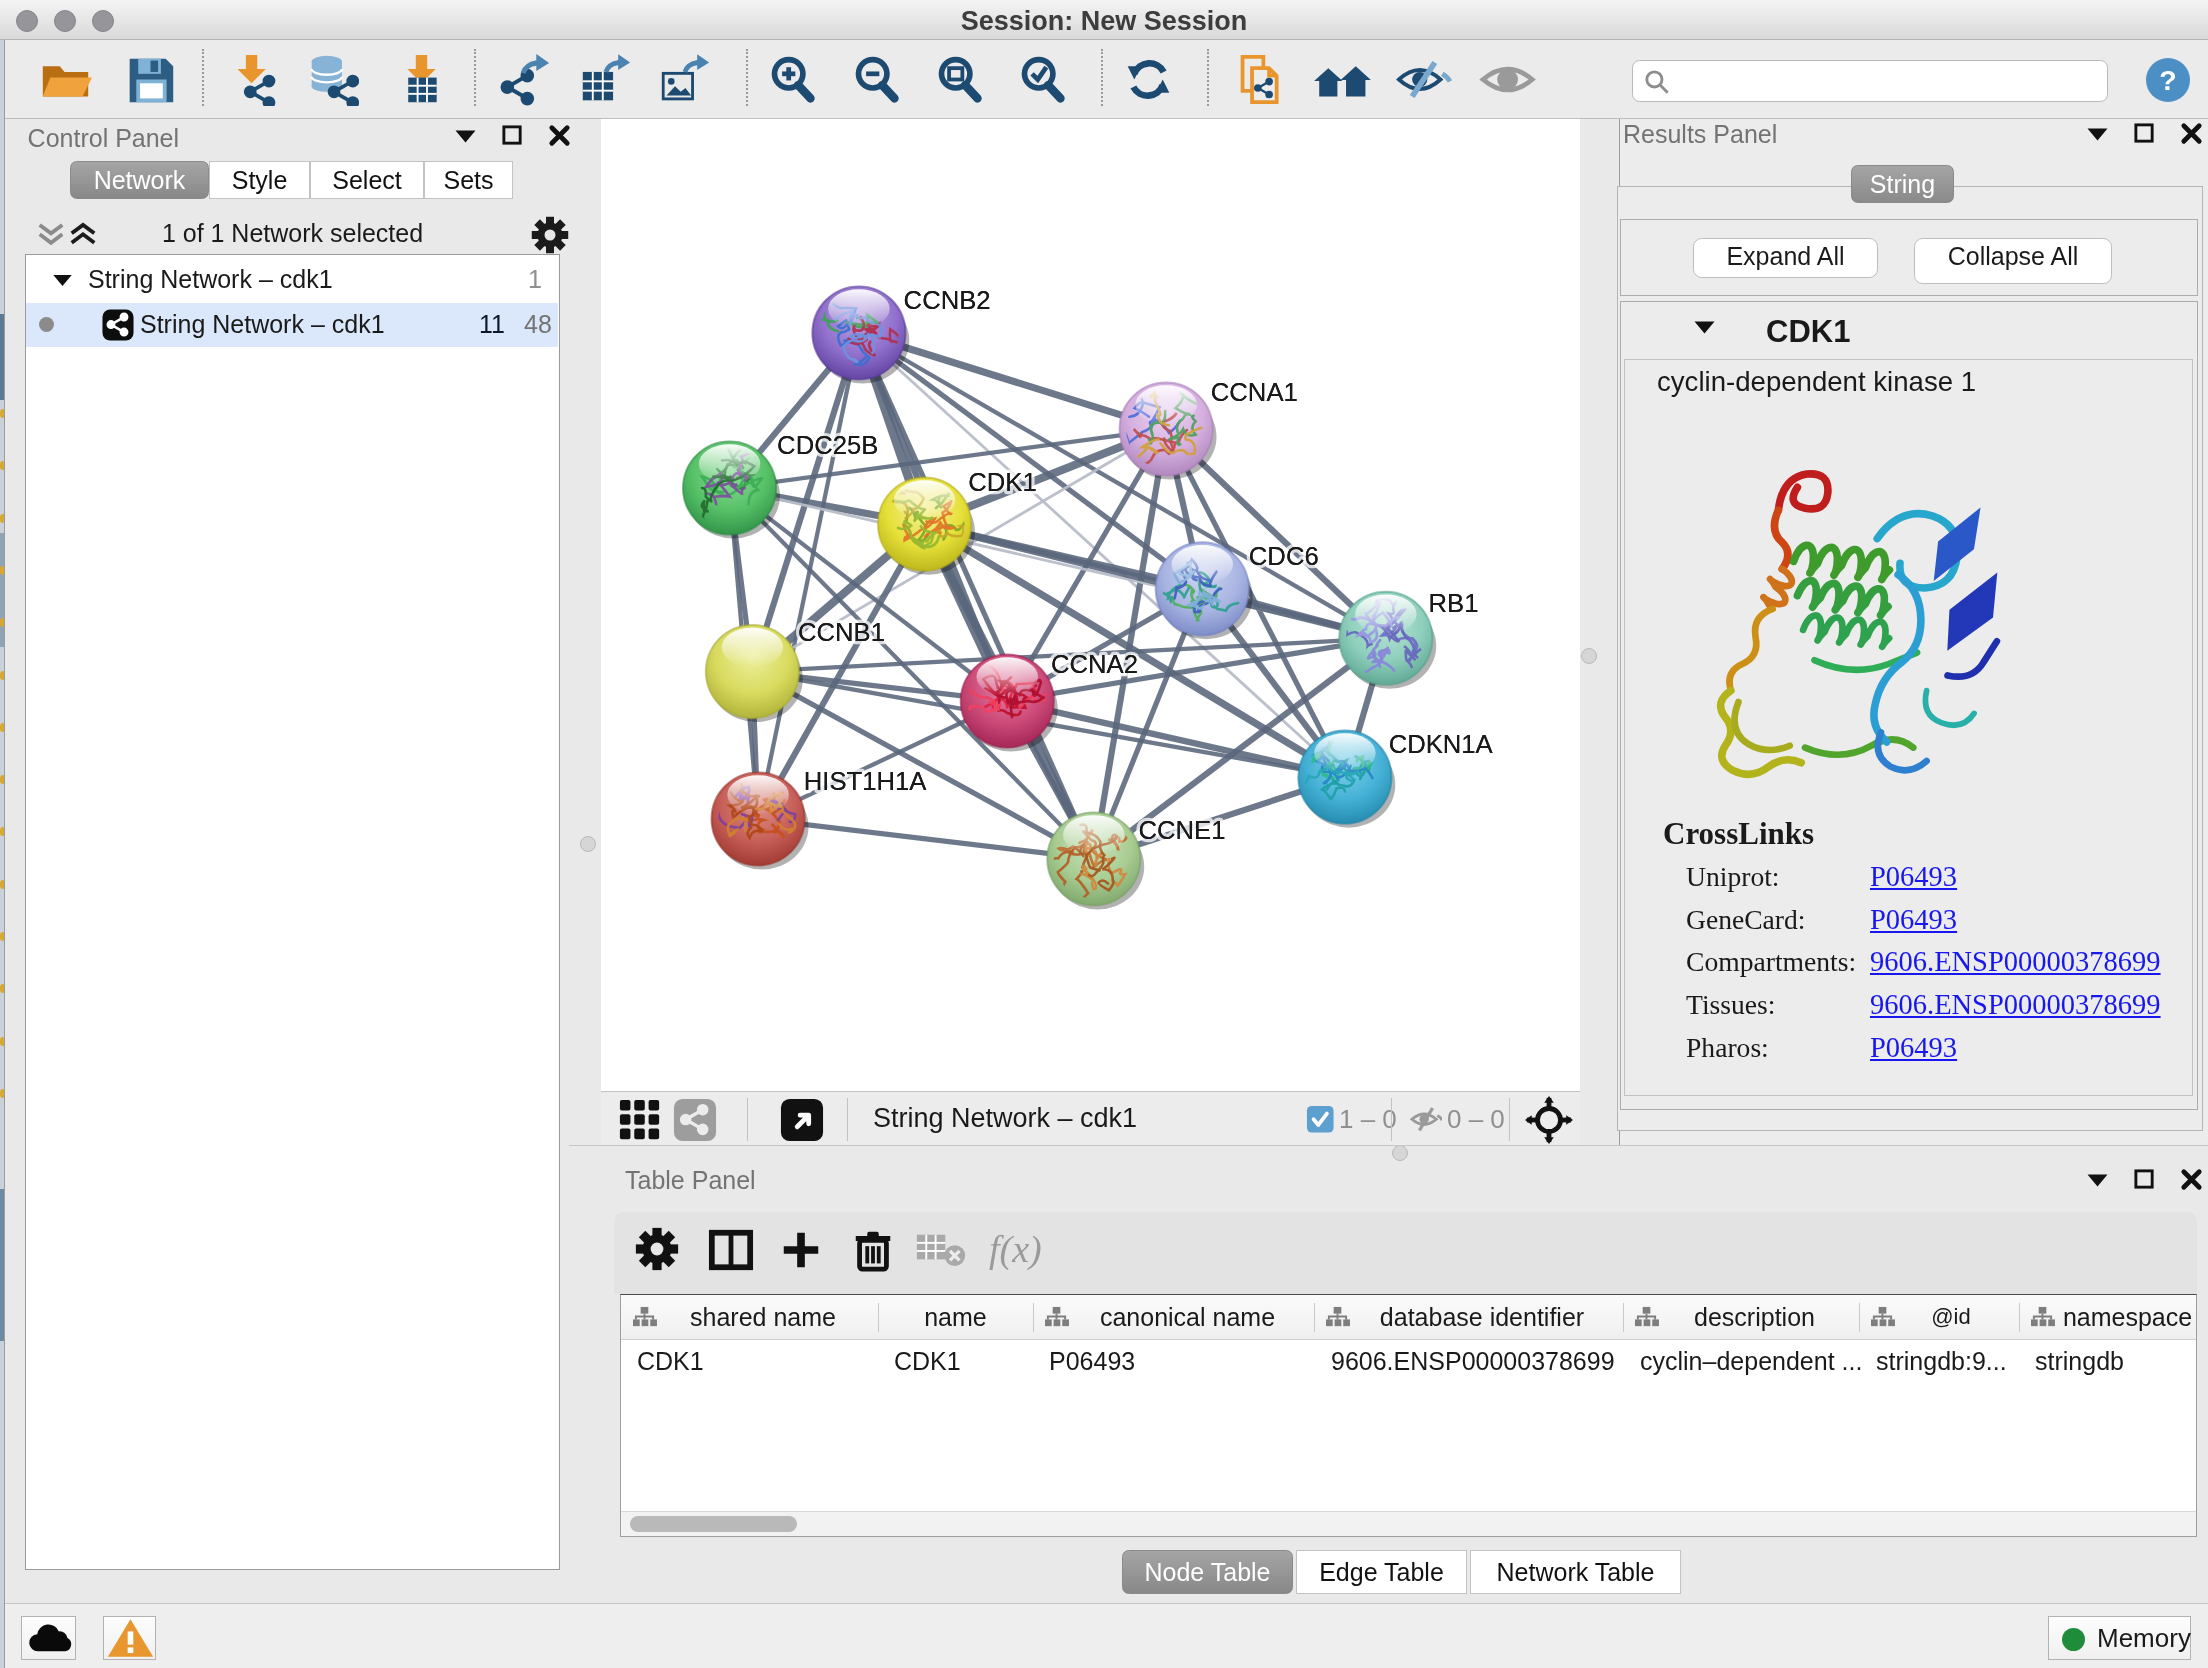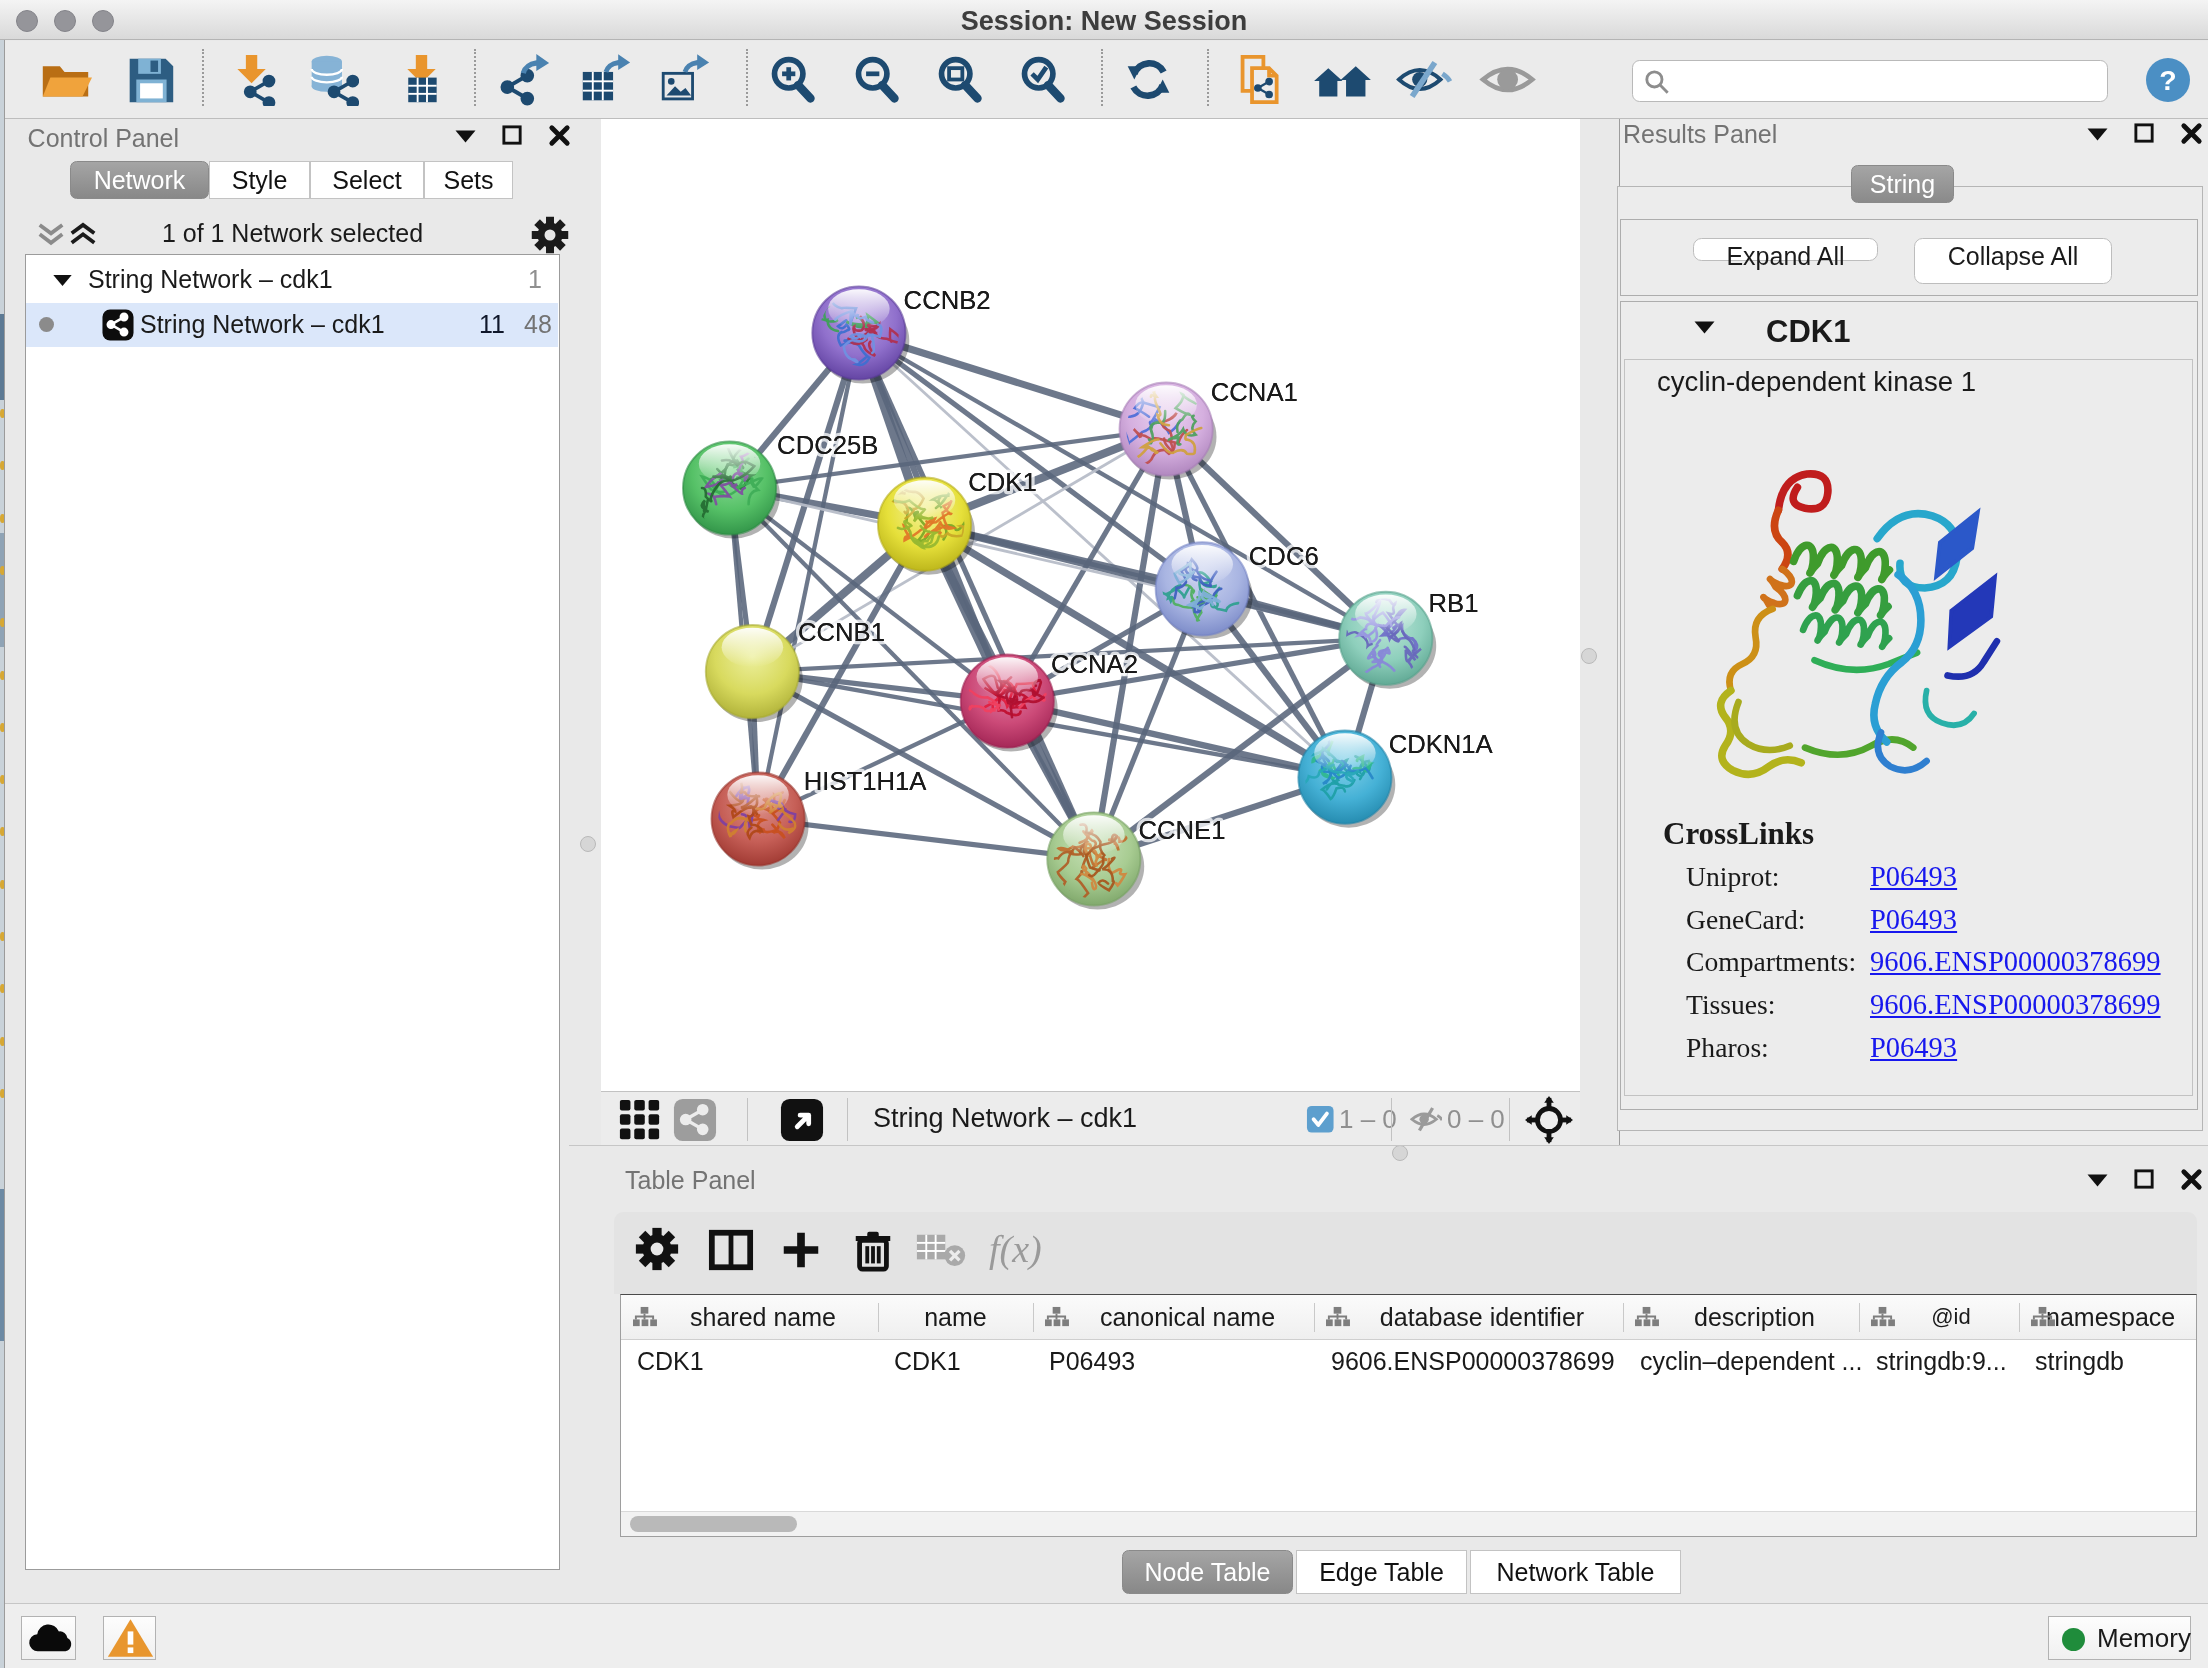--- a/index.html
+++ b/index.html
@@ -745,21 +745,21 @@
 <div class="abs pc" style="left:2062px;top:120px"><span class="pctrl"><svg width="25" height="25" viewBox="0 0 26 26" style="">
         <path d="M2.6 7.8 L23.400000000000002 7.8 L13.0 20.28 Z" fill="#111"></path>
       </svg></span><span class="pctrl"><svg width="23" height="23" viewBox="0 0 24 24">
         <rect x="3" y="3" width="17" height="17" fill="none" stroke="#111" stroke-width="3"></rect>
       </svg></span><span class="pctrl"><svg width="25" height="25" viewBox="0 0 26 26">
         <path d="M5 5 L21 21 M21 5 L5 21" stroke="#111" stroke-width="5" stroke-linecap="round"></path>
       </svg></span></div>
 <div class="abs tab tabsel graybtn" style="left:1851px;top:165px;width:103px">String</div>
 <div class="abs" style="left:1617px;top:186px;width:586px;height:945px;background:#ececec;border:1px solid #b5b5b5"></div>
 <div class="abs" style="left:1620px;top:219px;width:578px;height:77px;border:1.9px solid #adadad"></div>
-<div class="abs wbtn" style="left:1693px;top:238px;width:185px;height:23px;line-height:34px">Expand All</div>
+<div class="abs wbtn" style="left:1693px;top:238px;width:185px;height:40px;line-height:34px">Expand All</div>
 <div class="abs wbtn" style="left:1914px;top:238px;width:198px;height:46px;line-height:34px">Collapse All</div>
 <div class="abs" style="left:1620px;top:301px;width:578px;height:809px;border:1.9px solid #adadad"></div>
 <span class="abs" style="left:1692px;top:314px"><svg width="25" height="25" viewBox="0 0 26 26" style="">
       <path d="M2.6 7.8 L23.400000000000002 7.8 L13.0 20.28 Z" fill="#111"></path>
     </svg></span>
 <div class="abs" style="left:1766px;top:314px;font-weight:700;font-size:31px">CDK1</div>
 <div class="abs" style="left:1624px;top:359px;width:569px;height:737px;border:1px solid #c2c2c2"></div>
 <div class="abs" style="left:1657px;top:366px;font-size:27.6px">cyclin-dependent kinase 1</div>
 <div class="abs" style="left:1672px;top:447px"><svg width="342" height="339" viewBox="0 0 360 356" style="">
       <g fill="none" stroke-linecap="round">
@@ -916,21 +916,21 @@
       </div>
       <div style="position:absolute;left:1398px;top:0;width:190px;height:45px">
         <span style="position:absolute;top:7.6px;bottom:7.6px;left:0;border-left:1px solid #c9c9c9"></span>
         <span style="position:absolute;left:11.4px;top:10.5px"><svg width="25" height="23" viewBox="0 0 26 24" style="">
             <rect x="9" y="1" width="8" height="7" fill="#7e7e7e"></rect>
             <rect x="1" y="14" width="7" height="7" fill="#7e7e7e"></rect>
             <rect x="10" y="14" width="7" height="7" fill="#7e7e7e"></rect>
             <rect x="19" y="14" width="7" height="7" fill="#7e7e7e"></rect>
             <path d="M13 8 v3 M4 14 v-3 h18 v3 M13 11 v3" stroke="#7e7e7e" stroke-width="2" fill="none"></path>
           </svg></span>
-        <div style="line-height:44px;font-size:25px;padding-left:27px">namespace</div>
+        <div style="text-align:center;line-height:44px;font-size:25px;padding-left:27px">namespace</div>
       </div>
     </div>
     <div style="position:absolute;left:0;top:45px;width:1577px;height:42px;font-size:25px">
       <div style="position:absolute;left:16px;top:6.7px">CDK1</div>
       <div style="position:absolute;left:273px;top:6.7px">CDK1</div>
       <div style="position:absolute;left:428px;top:6.7px">P06493</div>
       <div style="position:absolute;left:710px;top:6.7px">9606.ENSP00000378699</div>
       <div style="position:absolute;left:1019px;top:6.7px">cyclin–dependent ...</div>
       <div style="position:absolute;left:1255px;top:6.7px">stringdb:9...</div>
       <div style="position:absolute;left:1414px;top:6.7px">stringdb</div>

